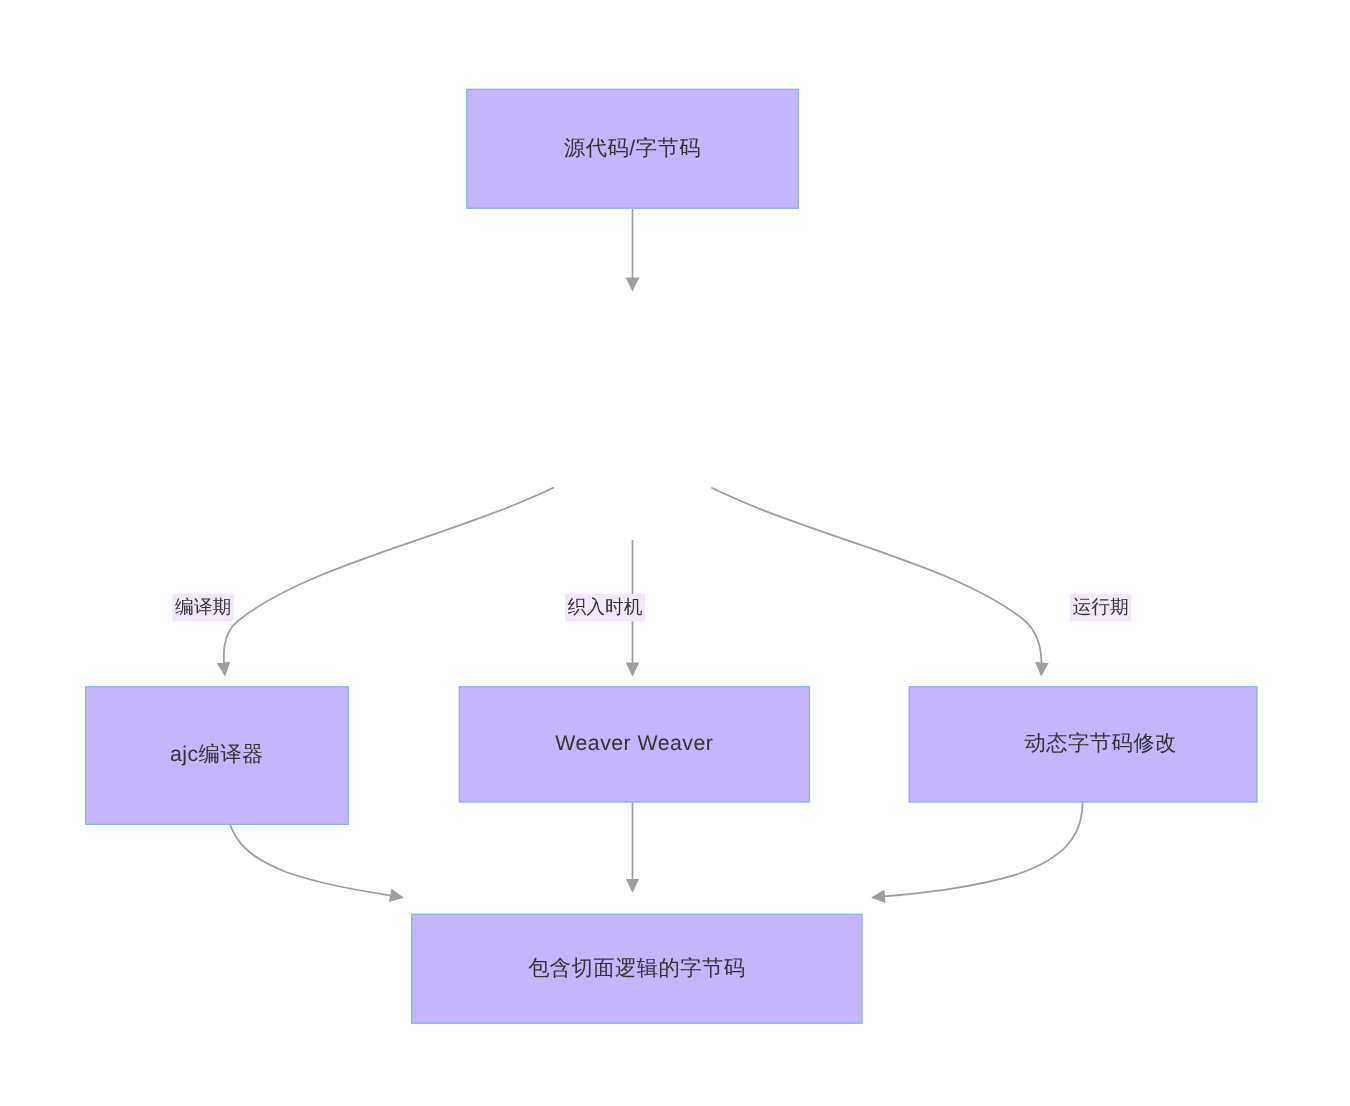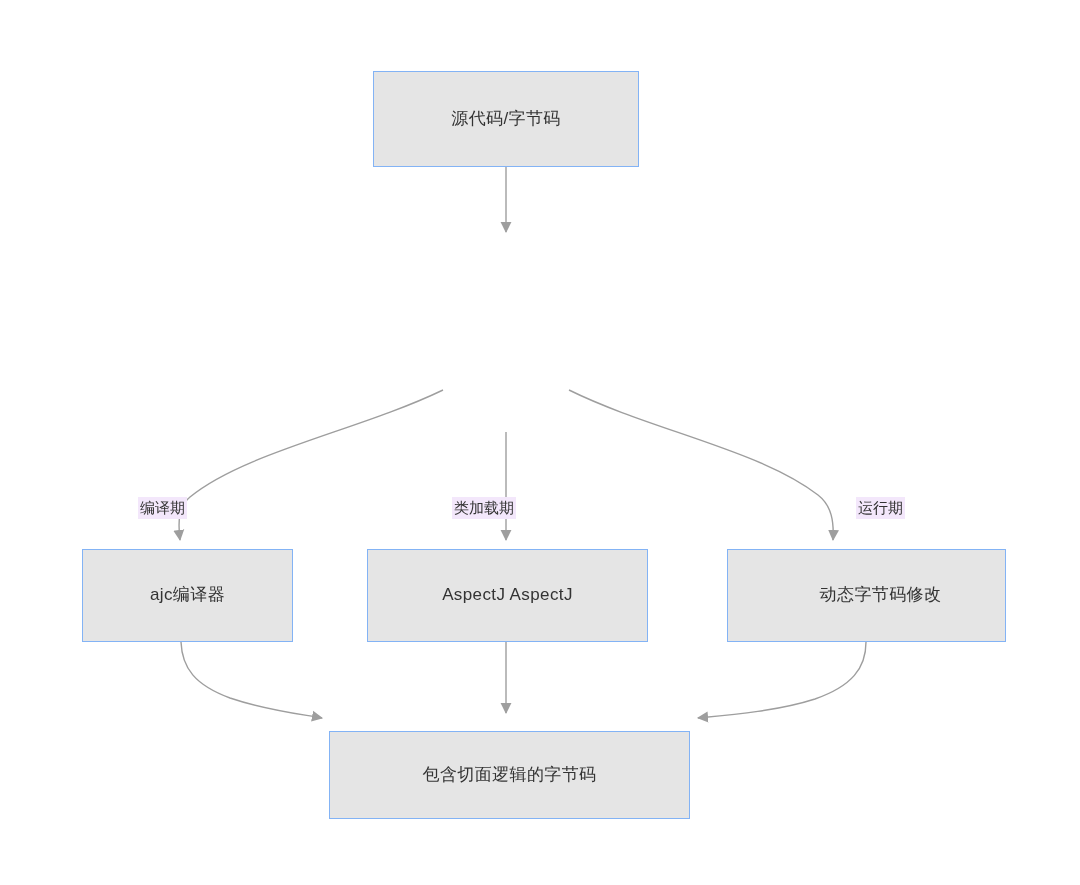--- a/index.html
+++ b/index.html
@@ -23,21 +23,21 @@
   svg.flow-canvas {
     position: absolute;
     top: 0;
     left: 0;
     width: 1080px;
     height: 885px;
   }
   .node-box {
     position: absolute;
     box-sizing: border-box;
-    background: #e5e5e5;
+    background: #c4b5fd;
     border: 1.6px solid #83b3f5;
     display: flex;
     align-items: center;
     justify-content: center;
     color: #333333;
     font-size: 17px;
     letter-spacing: 0.4px;
   }
   .node-label {
     color: #333333;
@@ -64,21 +64,20 @@
     white-space: nowrap;
   }
   .edge-label {
     position: absolute;
     background: #f3e7fb;
     color: #333333;
     font-size: 15px;
     line-height: 1.35;
     padding: 1px 2px;
     white-space: nowrap;
-    margin-top: 22px;
   }
 </style>
 </head>
 <body>
 
 <div id="diagram-root">
 
   <svg class="flow-canvas" viewBox="0 0 1080 885">
     <defs>
       <marker id="arrowhead" markerWidth="9" markerHeight="9" refX="7.2" refY="4.5" orient="auto" markerUnits="strokeWidth">
@@ -99,35 +98,35 @@
     <path d="M506,642 L506,713" fill="none" stroke="#9e9e9e" stroke-width="1.4" marker-end="url(#arrowhead)"></path>
 
     <path d="M866,642 C866,668 852,686 815,699 C778,711 730,715 698,718" fill="none" stroke="#9e9e9e" stroke-width="1.4" marker-end="url(#arrowhead)"></path>
   </svg>
 
   <div class="node-box" style="left:373px; top:71px; width:266px; height:96px;">
     <span class="node-label">源代码/字节码</span>
   </div>
 
 
-  <div class="node-box" style="left:82px; top:549px; width:211px; height:93px;">
+  <div class="node-box" style="left:68px; top:549px; width:211px; height:111px;">
     <span class="node-label">ajc编译器</span>
   </div>
 
   <div class="node-box" style="left:367px; top:549px; width:281px; height:93px;">
-    <span class="node-label">AspectJ AspectJ</span>
+    <span class="node-label">Weaver Weaver</span>
   </div>
 
   <div class="node-box" style="left:727px; top:549px; width:279px; height:93px;padding-left:28px;">
     <span class="node-label">动态字节码修改</span>
   </div>
 
   <div class="node-box" style="left:329px; top:731px; width:361px; height:88px;">
     <span class="node-label">包含切面逻辑的字节码</span>
   </div>
 
   <div class="edge-label" style="left:138px; top:475px;">编译期</div>
 
-  <div class="edge-label" style="left:452px; top:475px;">类加载期</div>
+  <div class="edge-label" style="left:452px; top:475px;">织入时机</div>
 
   <div class="edge-label" style="left:856px; top:475px;">运行期</div>
 
 </div>
 
 </body></html>

